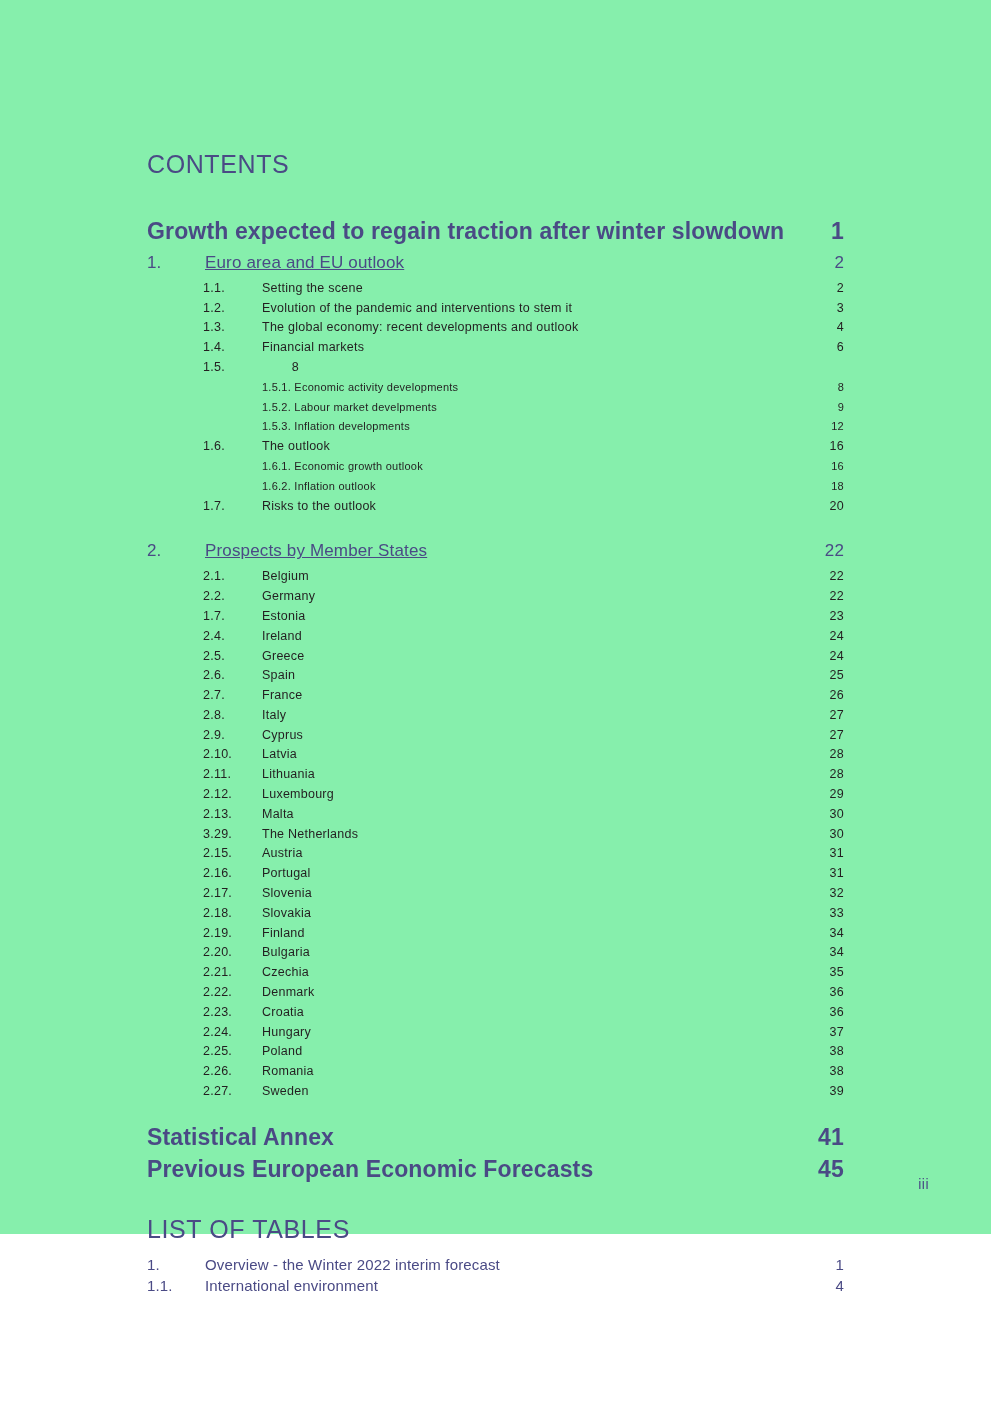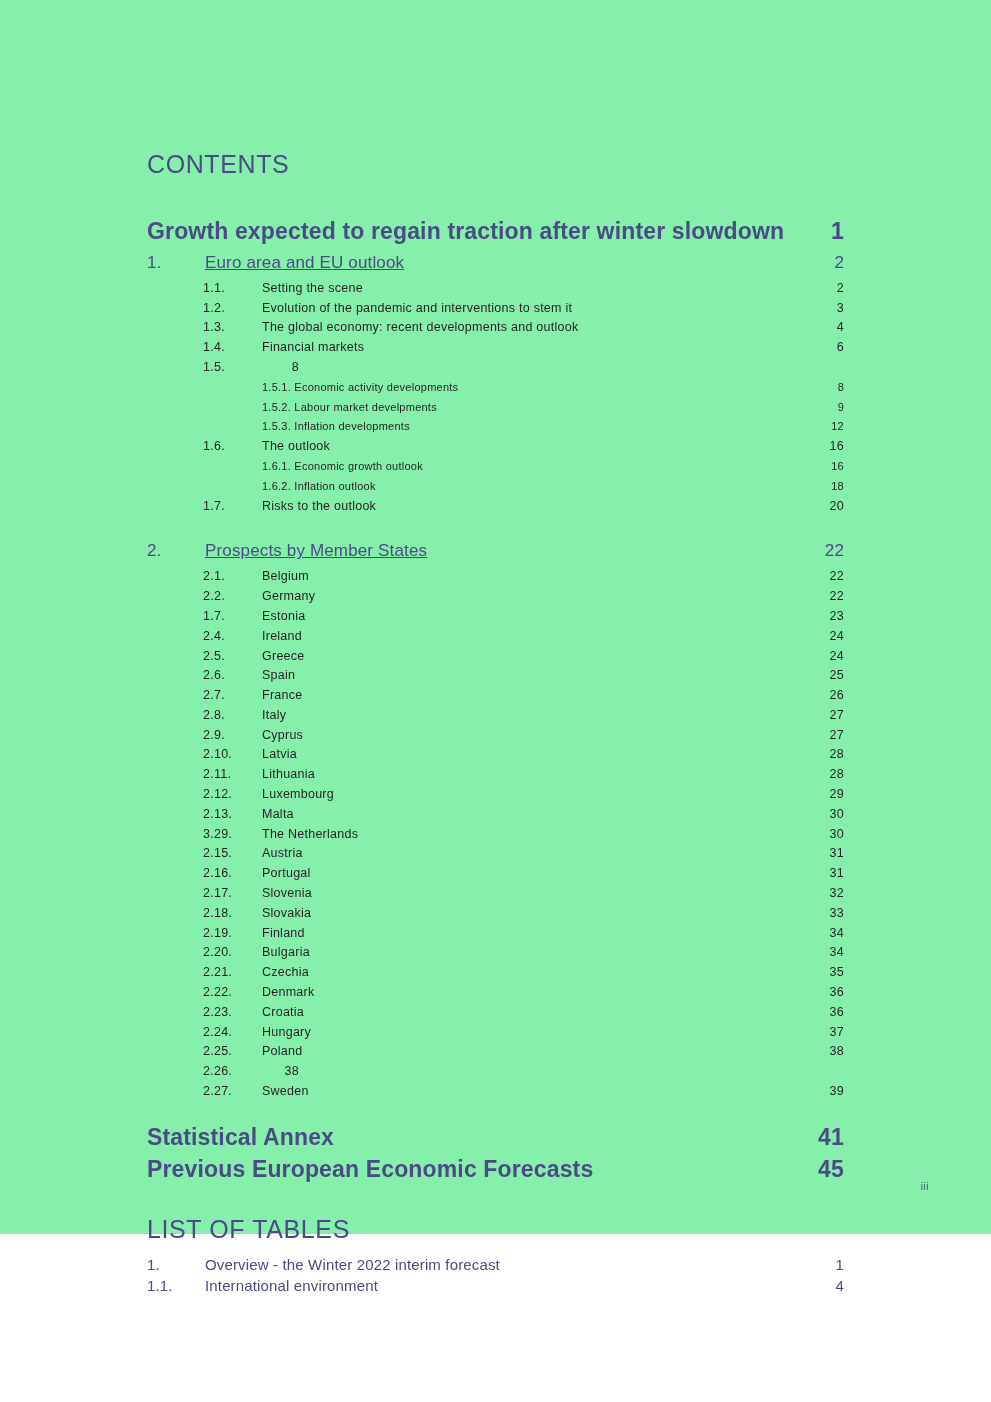--- a/index.html
+++ b/index.html
@@ -126,21 +126,21 @@
   }
   .lvlT .num   { width: 58px; }
   .lvlT .label { padding-left: 0px; }
   .lvlT .pg    { width: 40px; }
 
   
   .folio {
     position: absolute;
     right: 62px;
     bottom: 42px;
-    font-size: 10px;
+    font-size: 14px;
     color: #4a4a85;
     letter-spacing: 0.5px;
   }
 </style>
 </head>
 <body>
 
 <div class="page">
 
   <div class="col">
@@ -345,20 +345,21 @@
           <span class="label">Hungary</span>
           <span class="pg">37</span>
         </div>
         <div class="row lvl2">
           <span class="num">2.25.</span>
           <span class="label">Poland</span>
           <span class="pg">38</span>
         </div>
         <div class="row lvl2">
           <span class="num">2.26.</span>
+          <span class="label">Romania</span>
           <span class="pg">38</span>
         </div>
         <div class="row lvl2">
           <span class="num">2.27.</span>
           <span class="label">Sweden</span>
           <span class="pg">39</span>
         </div>
         <div class="gap-block-md"></div>
         <div class="row lvl0">
           <span class="num"></span>

